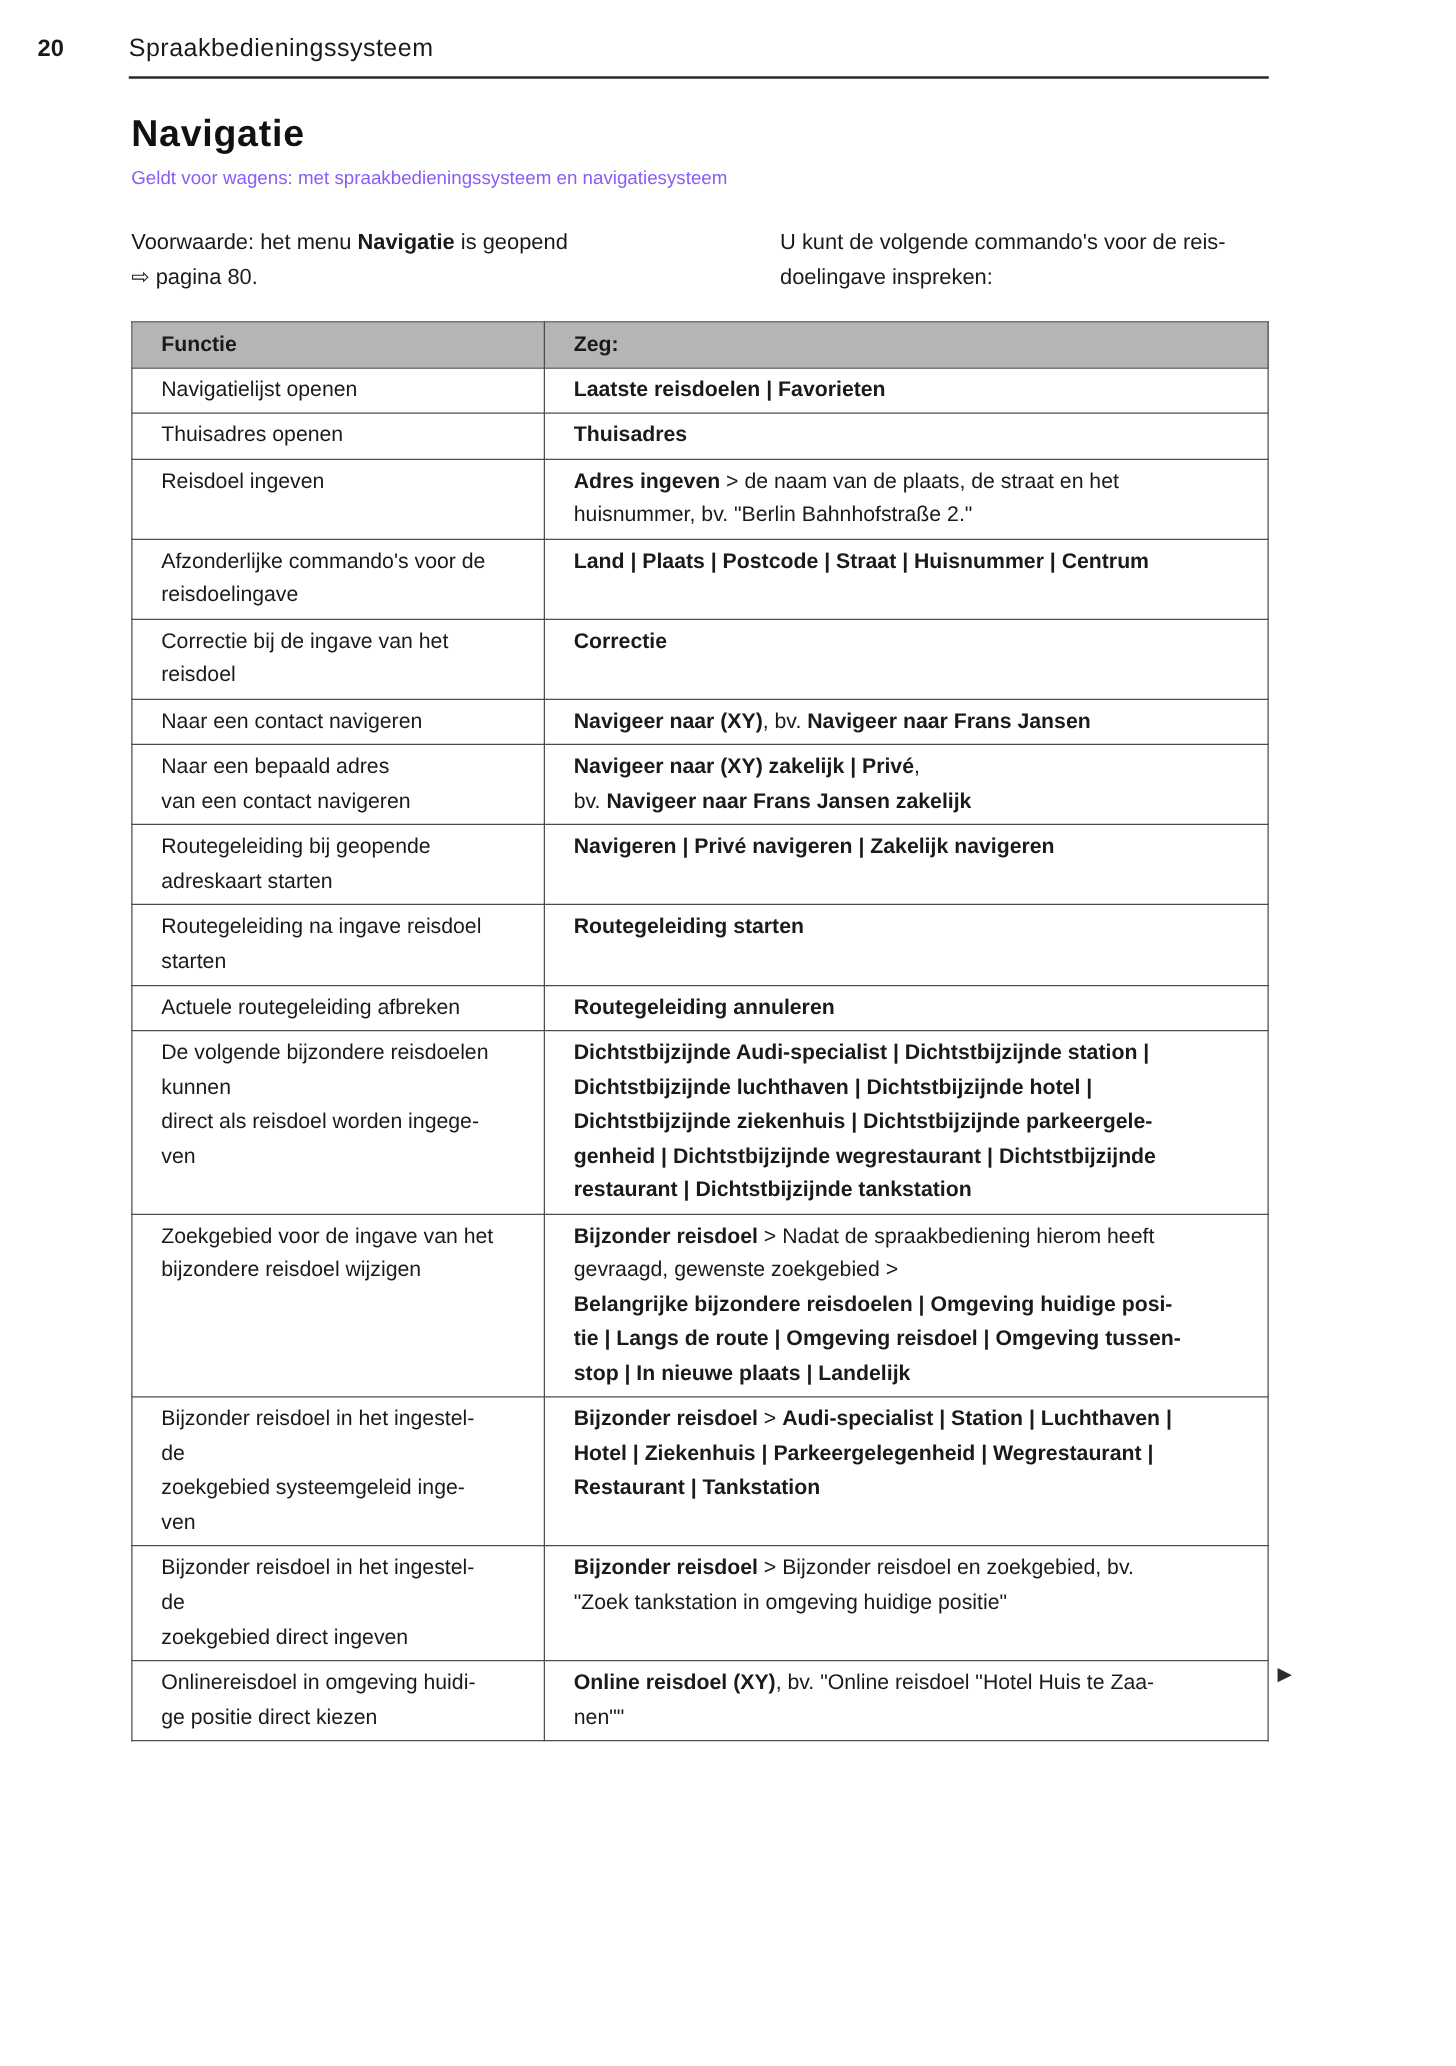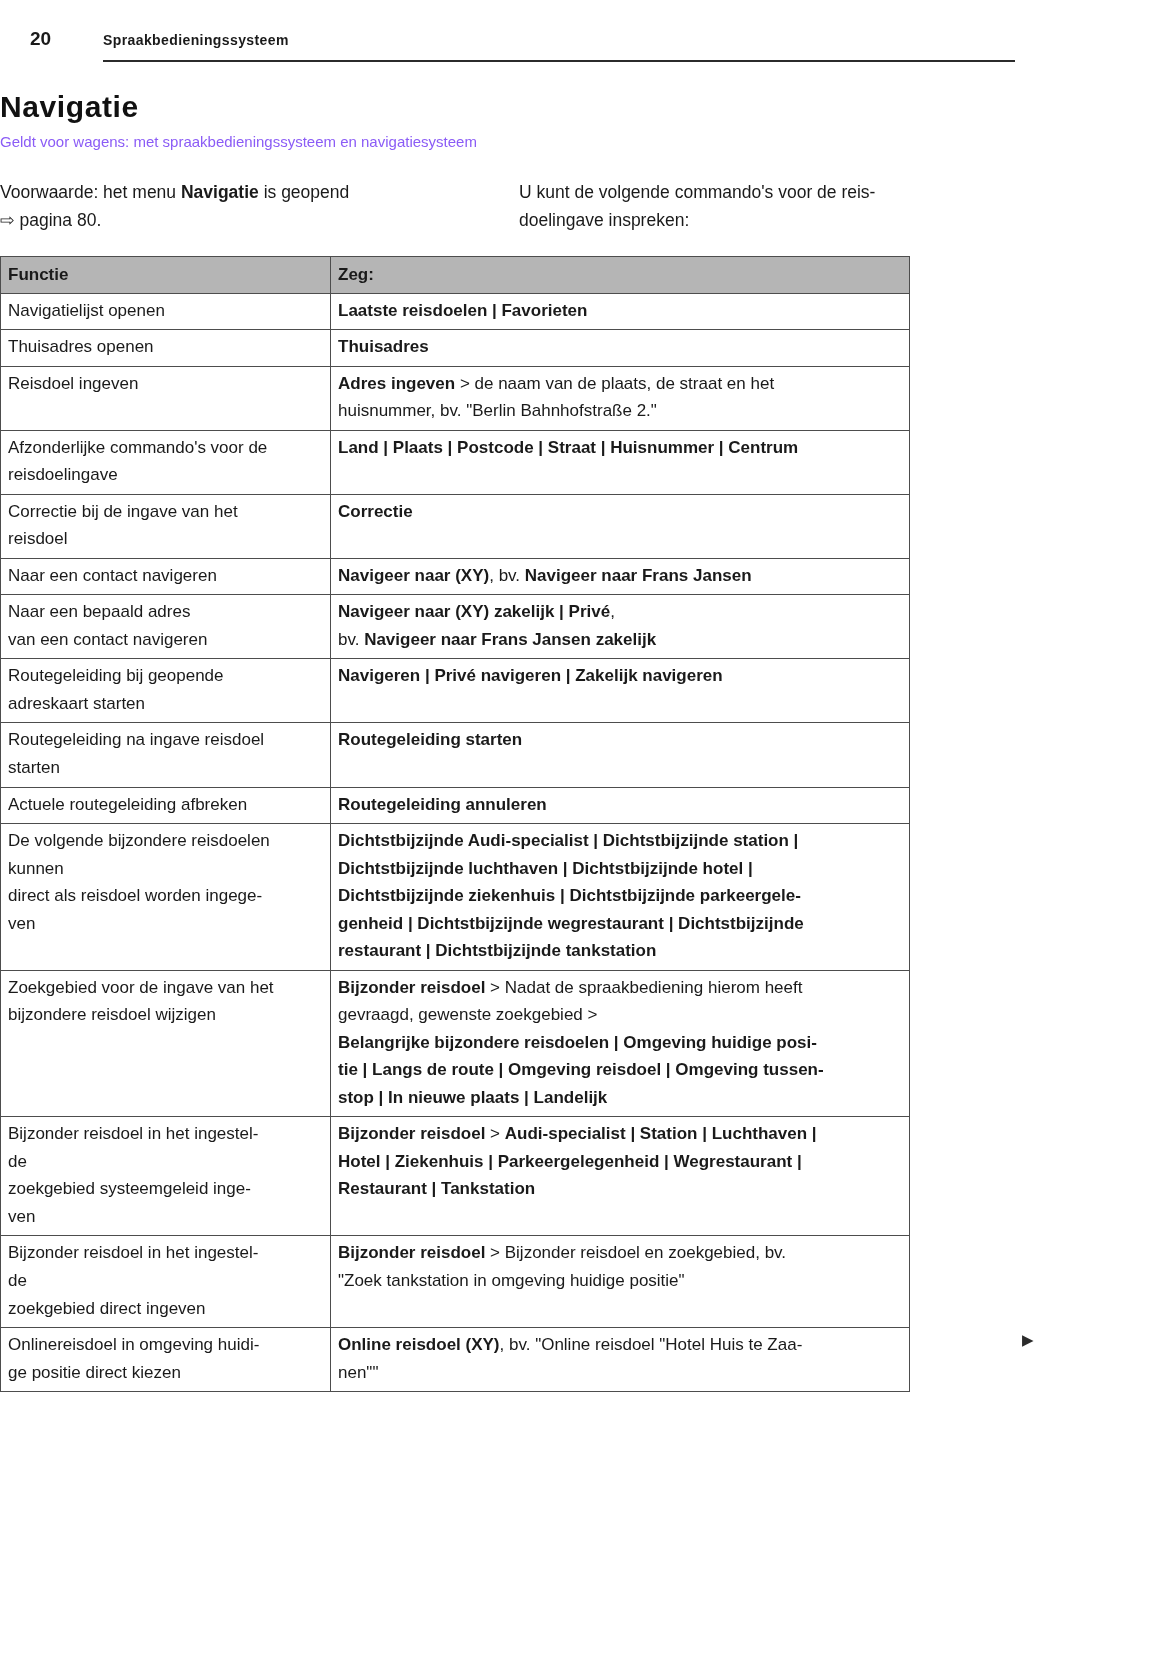--- a/index.html
+++ b/index.html
@@ -18,31 +18,32 @@
     align-items: baseline;
   }
   .page-number {
     font-size: 19px;
     font-weight: bold;
     margin-left: 30px;
     width: 73px;
     flex: 0 0 auto;
   }
   .section-title {
-    font-size: 14px;
-    font-weight: bold;
+    font-size: 20px;
+    font-weight: normal;
     letter-spacing: 0.4px;
   }
   .header-rule {
     margin: 10px 0 0 103px;
     width: 912px;
     border-bottom: 2px solid #2b2b2b;
   }
 
   .content {
+    margin-left: 105px;
     width: 910px;
   }
   .title {
     margin-top: 28px;
     font-size: 30px;
     font-weight: bold;
     letter-spacing: 0.6px;
     color: #111;
   }
   .subtitle {
@@ -71,21 +72,21 @@
   .command-table {
     margin-top: 22px;
     width: 910px;
     border-collapse: collapse;
     font-size: 17px;
     line-height: 1.62;
   }
   .command-table th,
   .command-table td {
     border: 1px solid #4d4d4d;
-    padding: 3px 9px 5px 7px;
+    padding: 3px 9px 5px 23px;
     vertical-align: top;
     text-align: left;
     white-space: pre-line;
   }
   .command-table th {
     background: #b5b5b5;
     font-weight: bold;
     padding-top: 4px;
     padding-bottom: 4px;
   }

